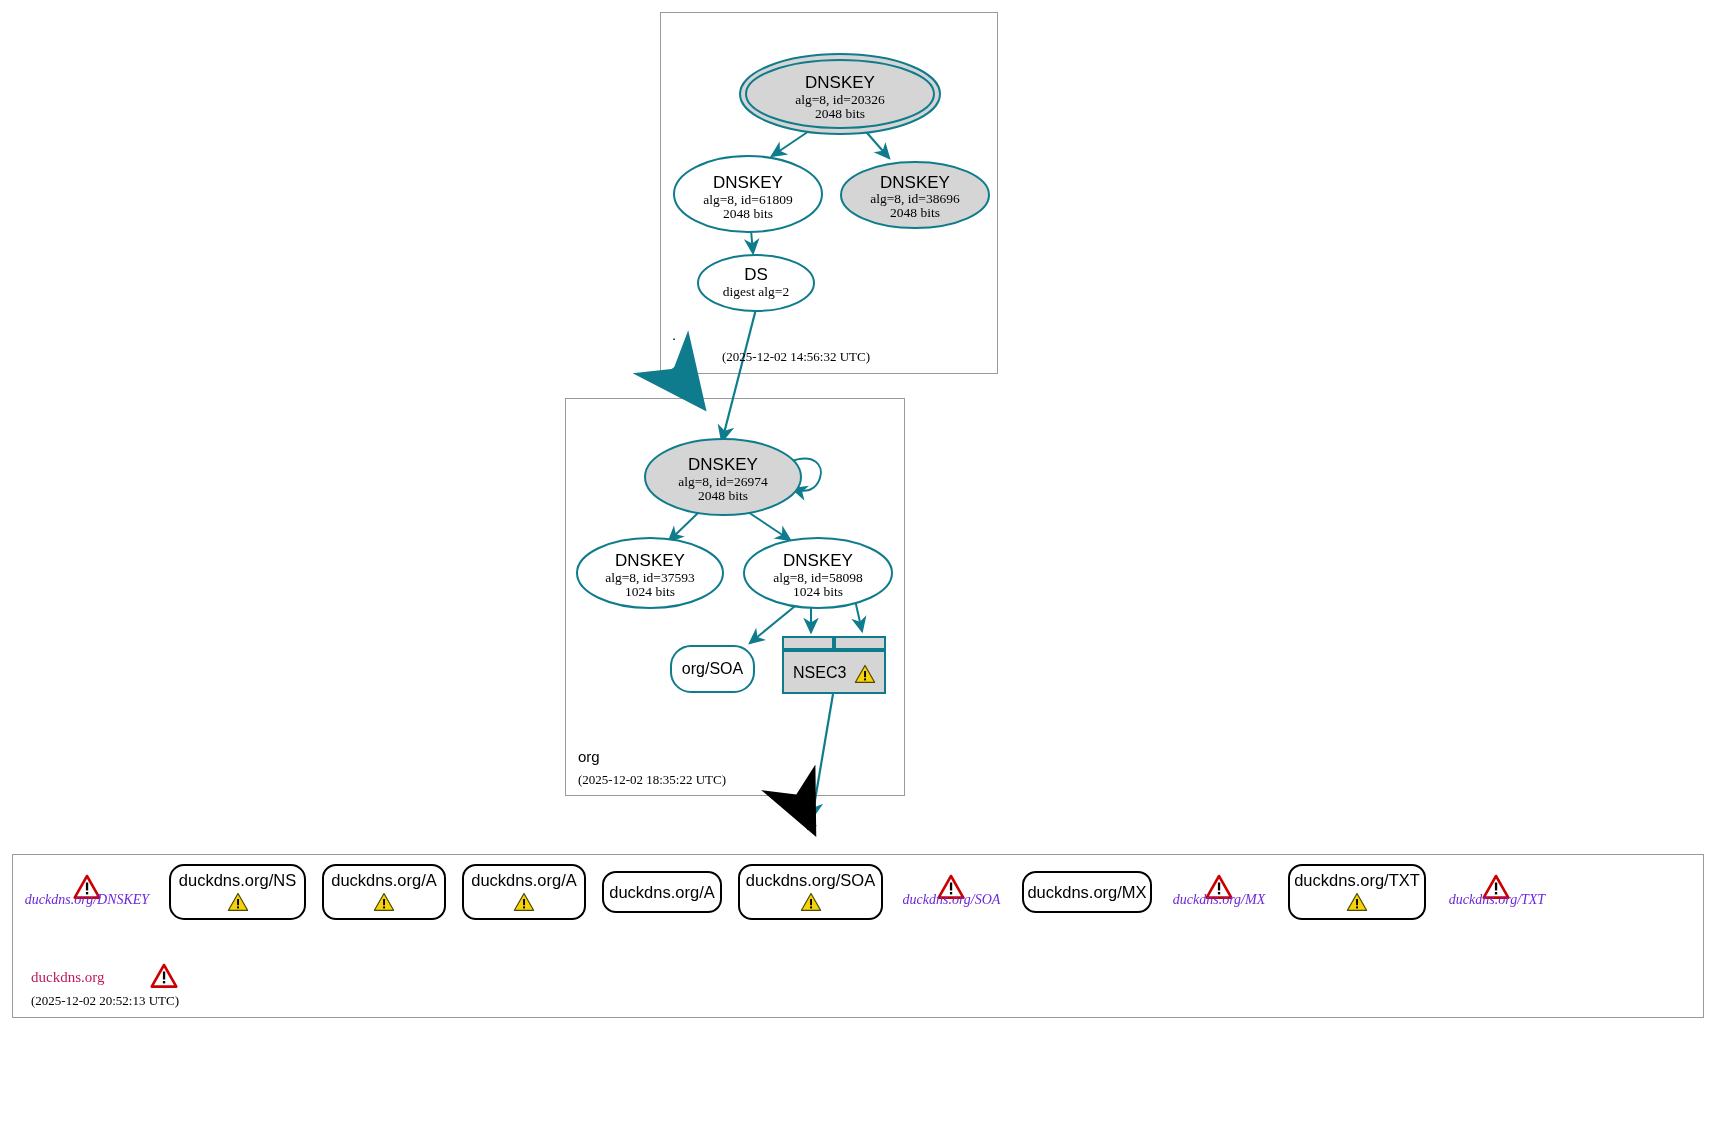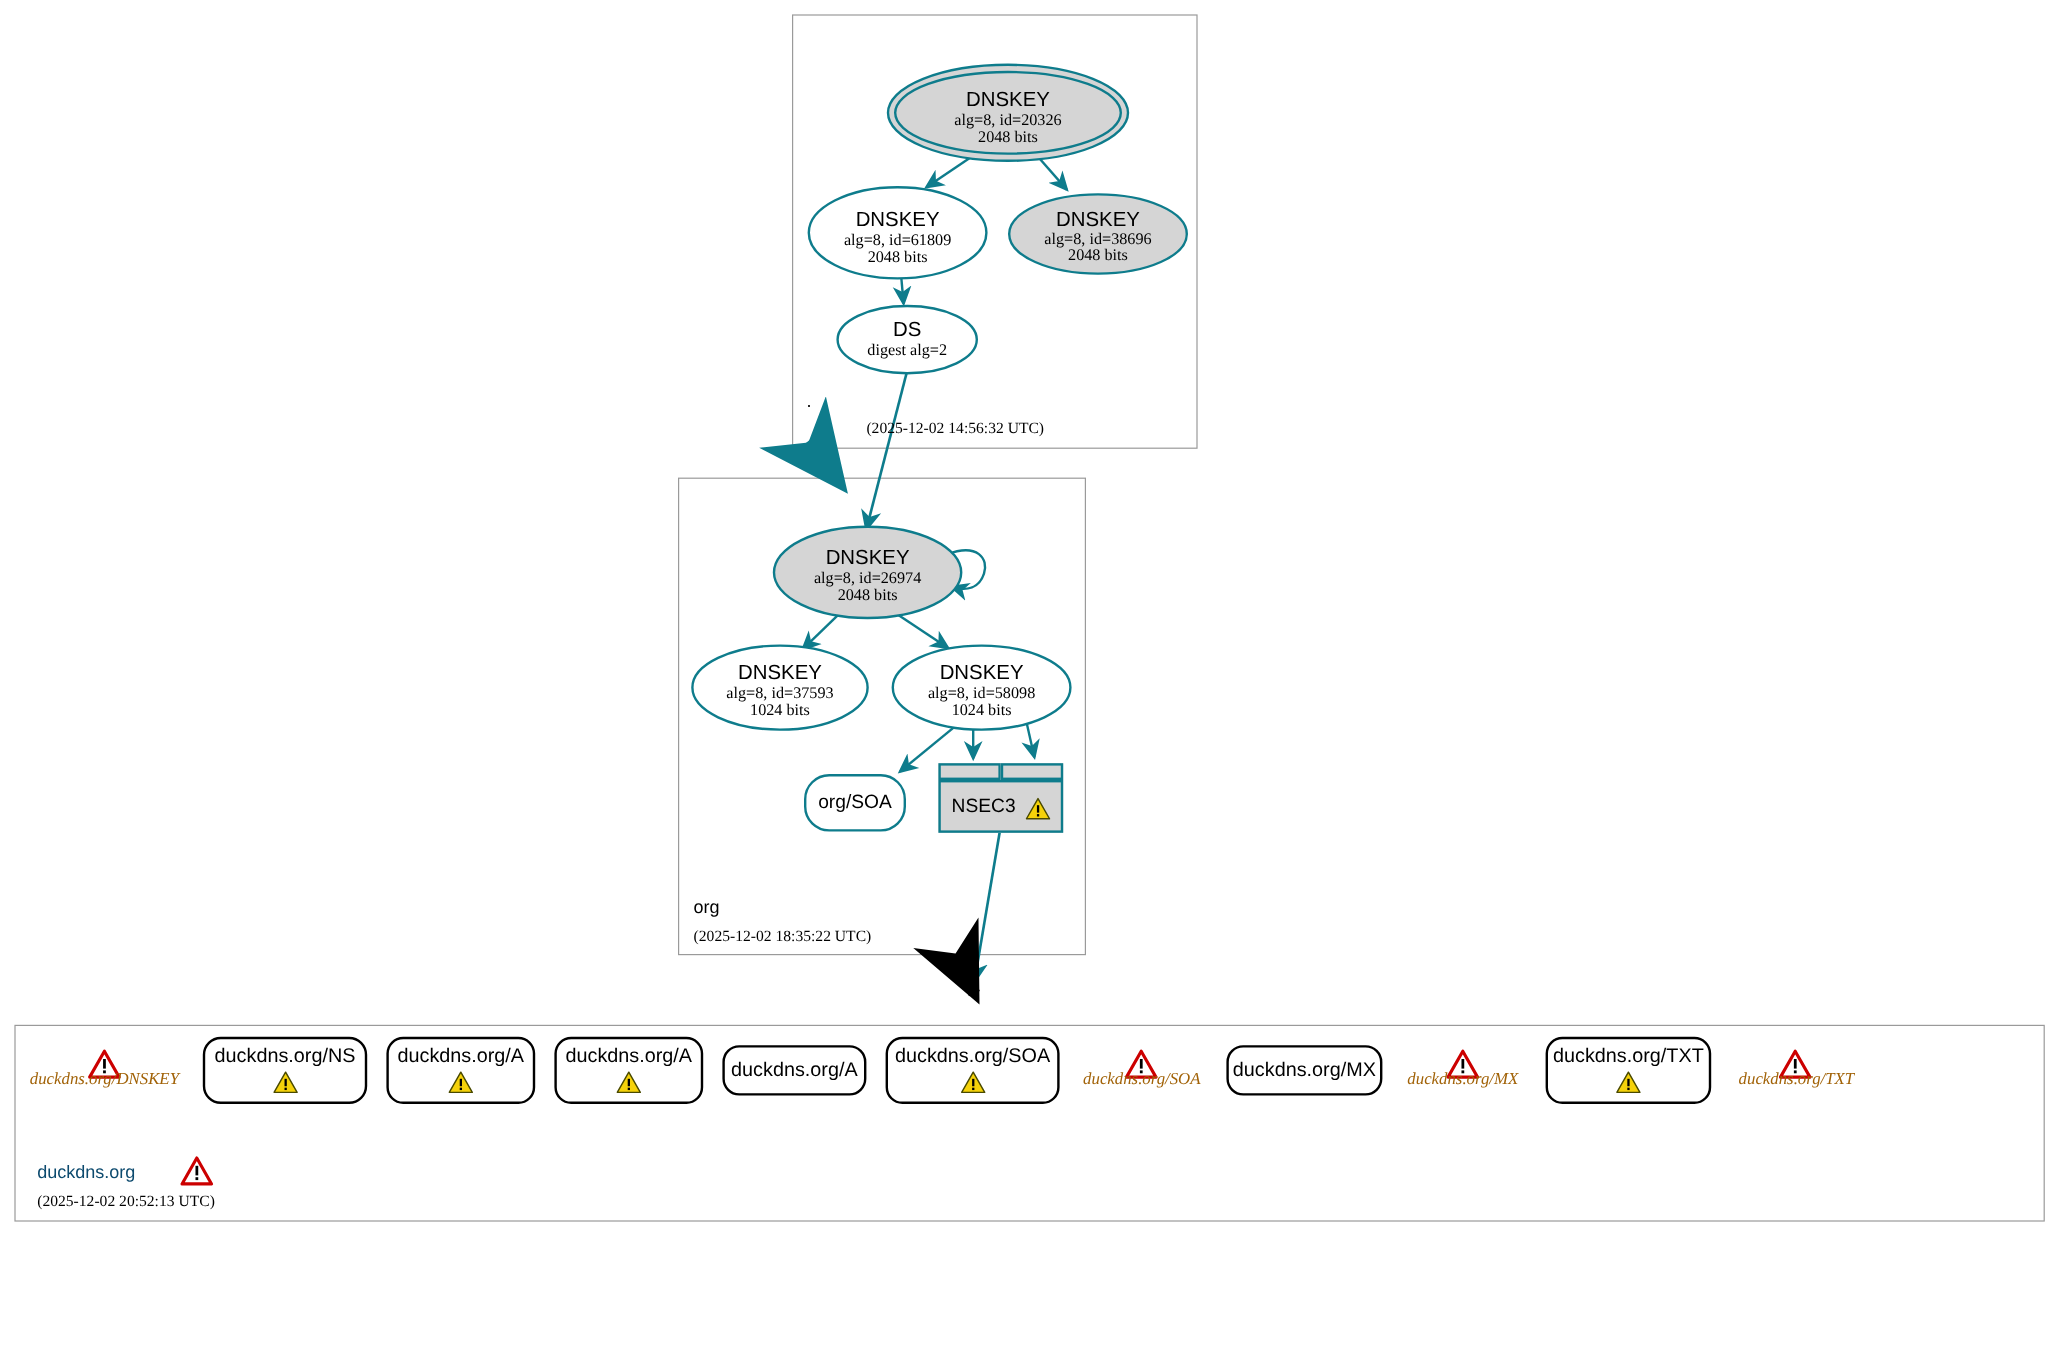--- a/index.html
+++ b/index.html
@@ -66,21 +66,21 @@
     font-size: 16.5px;
     color: #000;
     line-height: 1;
     white-space: nowrap;
   }
   .ghost-label {
     position: absolute;
     font-family: "Liberation Serif", serif;
     font-style: italic;
     font-size: 14px;
-    color: #a16207;
+    color: #6d28d9;
     white-space: nowrap;
     text-align: center;
   }
   .icon-wrap {
     position: absolute;
     display: block;
   }
   .nsec3-box {
     position: absolute;
     border: 2px solid #0e7c8c;
@@ -110,23 +110,23 @@
     align-items: center;
     justify-content: center;
   }
   .soa-label {
     font-family: "Liberation Sans", sans-serif;
     font-size: 16px;
     color: #000;
   }
   .bottom-zone-name {
     position: absolute;
-    font-family: Liberation Sans, sans-serif;
+    font-family: Liberation Serif, serif;
     font-size: 15px;
-    color: #0c4a6e;
+    color: #be185d;
   }
 </style>
 </head>
 <body>
 
 <div id="canvas">
 
   <div class="zone-box" style="left:660px; top:12px; width:338px; height:362px;"></div>
   <div class="zone-box" style="left:565px; top:398px; width:340px; height:398px;"></div>
   <div class="zone-box" style="left:12px; top:854px; width:1692px; height:164px;"></div>

